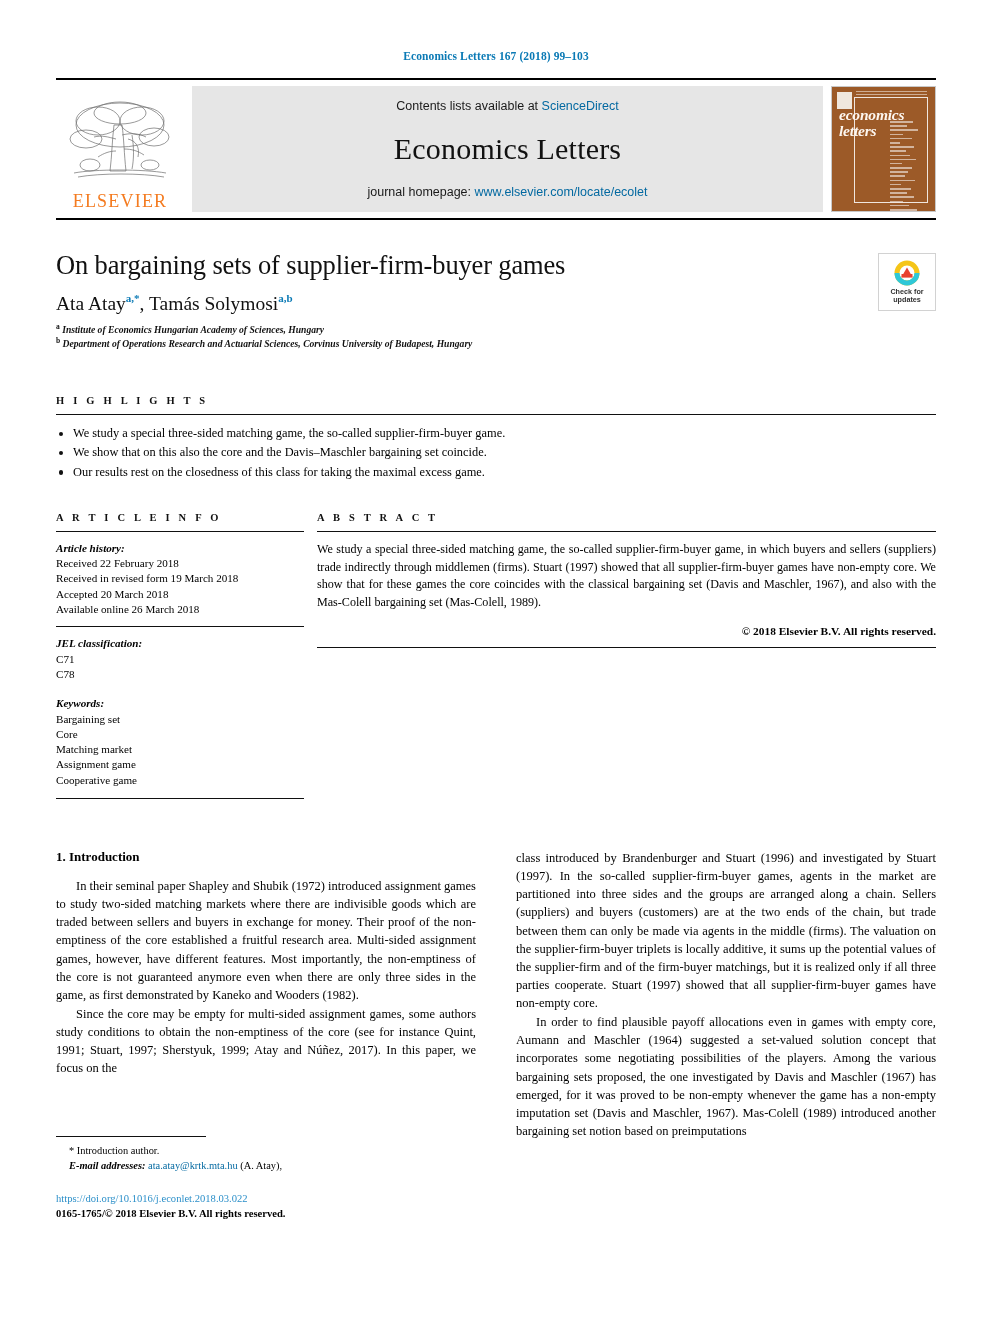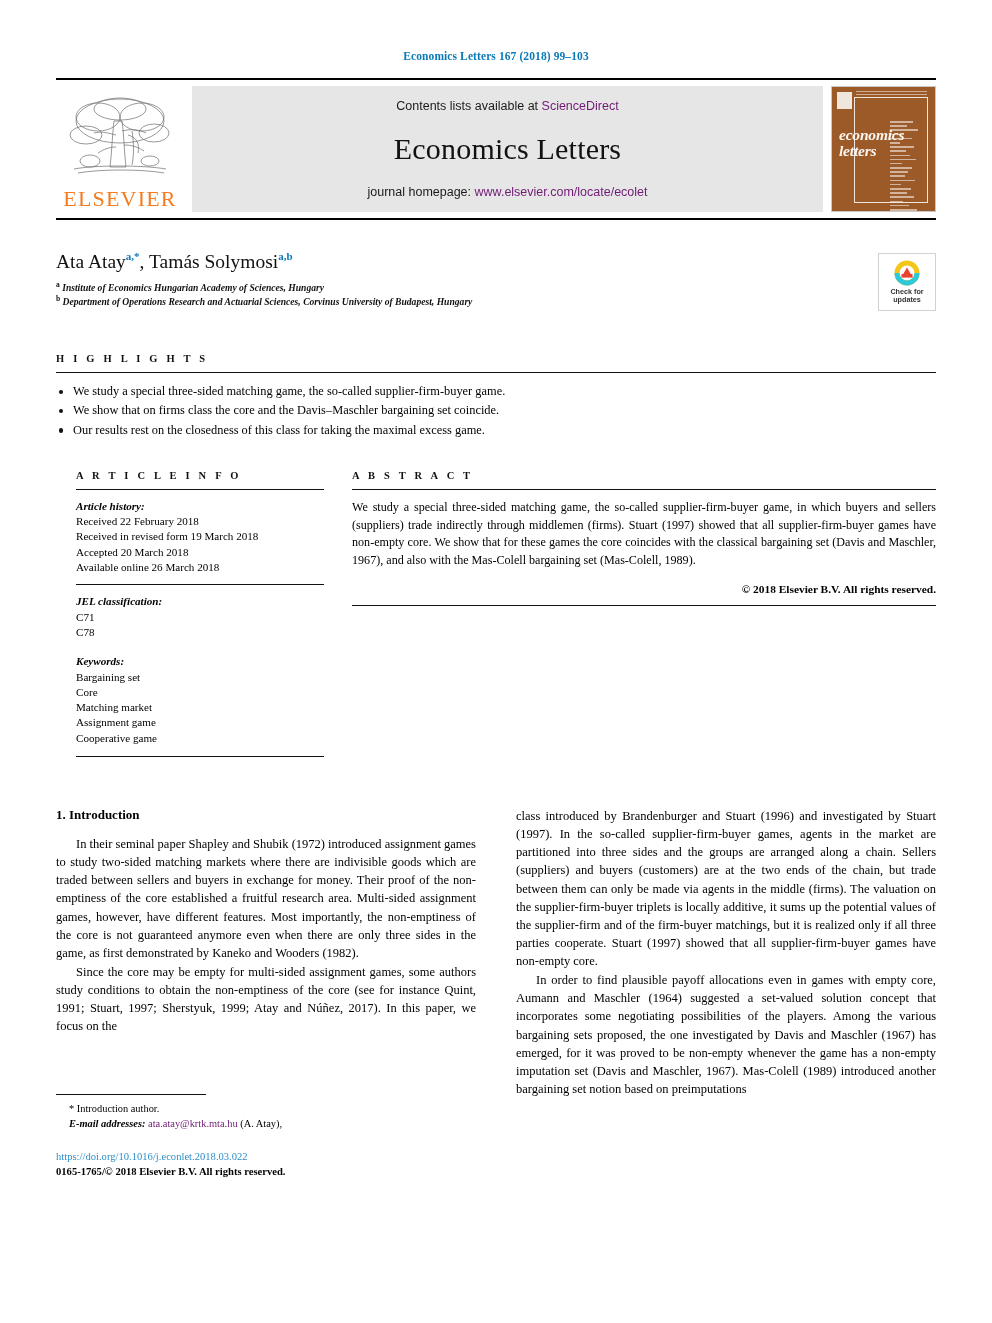--- a/index.html
+++ b/index.html
@@ -50,21 +50,21 @@
     display: flex;
     flex-direction: column;
     align-items: center;
     justify-content: flex-end;
     padding-bottom: 2px;
   }
   .elsevier-tree { width: 112px; height: 96px; }
   .elsevier-word {
     font-family: "Liberation Serif", serif;
     color: #F47B20;
-    font-size: 22px;
+    font-size: 18px;
     letter-spacing: 1.2px;
     line-height: 1;
     margin-top: 1px;
   }
   .banner {
     flex: 1 1 auto;
     background: #e6e6e6;
     margin: 0 8px;
     display: flex;
     flex-direction: column;
@@ -74,21 +74,21 @@
     font-family: "Liberation Sans", sans-serif;
   }
   .banner-top { font-size: 12.5px; color: #1a1a1a; }
   .banner-title {
     font-family: Liberation Serif, serif;
     font-size: 30px;
     color: #111;
     letter-spacing: .2px;
   }
   .banner-bottom { font-size: 12.5px; color: #1a1a1a; }
-  .lnk { color: #701a75; text-align: center; }
+  .lnk { color: #0369a1; text-align: center; }
 
   .cover {
     width: 105px;
     flex: 0 0 105px;
     background: #9c5a28;
     border: 1px solid #c9c9c9;
     position: relative;
     box-sizing: border-box;
     overflow: hidden;
   }
@@ -97,21 +97,21 @@
     left: 22px; top: 10px; right: 7px; bottom: 8px;
     border: 1px solid rgba(255,255,255,.85);
   }
   .cover-badge {
     position: absolute; left: 5px; top: 5px;
     width: 15px; height: 17px;
     background: #efe7dd;
   }
   .cover-title {
     position: absolute;
-    left: 7px; top: 40px;
+    left: 7px; top: 20px;
     color: #fdf6ef;
     font-family: "Liberation Serif", serif;
     font-style: italic;
     font-weight: bold;
     font-size: 15.5px;
     line-height: 1.02;
     letter-spacing: -.2px;
     z-index: 3;
   }
   .cover-lines {
@@ -206,22 +206,21 @@
     left: 3px; top: 7.5px;
     width: 4.4px; height: 4.4px;
     background: #111;
     border-radius: 50%;
   }
 
   
   .info-abstract {
     margin-top: 30px;
     display: flex;
-    gap: 28px;
-    margin-left: 20px;
+    gap: 13px;
   }
   .col-info { width: 248px; flex: 0 0 248px; }
   .col-abs { flex: 1 1 auto; }
 
   .info-body { font-size: 11.1px; line-height: 1.38; margin-top: 9px; }
   .info-body .ih { font-style: italic; font-weight: bold; }
   .info-sep { border-top: 1px solid #111; margin: 9px 0 8px 0; }
   .abs-body {
     font-size: 12.1px;
     line-height: 1.47;
@@ -362,20 +361,21 @@
           <i style="width:58%"></i>
             <i style="width:82%"></i>
         </div>
       </div>
 
     </div>
     <div class="masthead-rule"></div>
   </div>
 
   <div class="title-block">
+    <h1 class="art-title">On bargaining sets of supplier-firm-buyer games</h1>
     <div class="authors">
       <span>Ata Atay</span><sup>a,*</sup><span>, Tamás Solymosi</span><sup>a,b</sup>
     </div>
     <div class="affil">
       <div><sup>a</sup> <span>Institute of Economics Hungarian Academy of Sciences, Hungary</span></div>
       <div><sup>b</sup> <span>Department of Operations Research and Actuarial Sciences, Corvinus University of Budapest, Hungary</span></div>
     </div>
 
     <div class="crossmark">
       <svg width="26" height="26" viewBox="0 0 26 26">
@@ -389,21 +389,21 @@
         <span>updates</span>
       </div>
     </div>
   </div>
 
   <div class="hl-wrap">
     <div class="section-head">H I G H L I G H T S</div>
     <div class="rule-top"></div>
     <ul class="highlights">
       <li>We study a special three-sided matching game, the so-called supplier-firm-buyer game.</li>
-      <li>We show that on firms class the core and the Davis–Maschler bargaining set coincide.</li>
+      <li>We show that on this also the core and the Davis–Maschler bargaining set coincide.</li>
       <li>Our results rest on the closedness of this class for taking the maximal excess game.</li>
     </ul>
   </div>
 
   <div class="info-abstract">
 
     <div class="col-info">
       <div class="section-head">A R T I C L E   I N F O</div>
       <div class="rule-top"></div>
       <div class="info-body">

